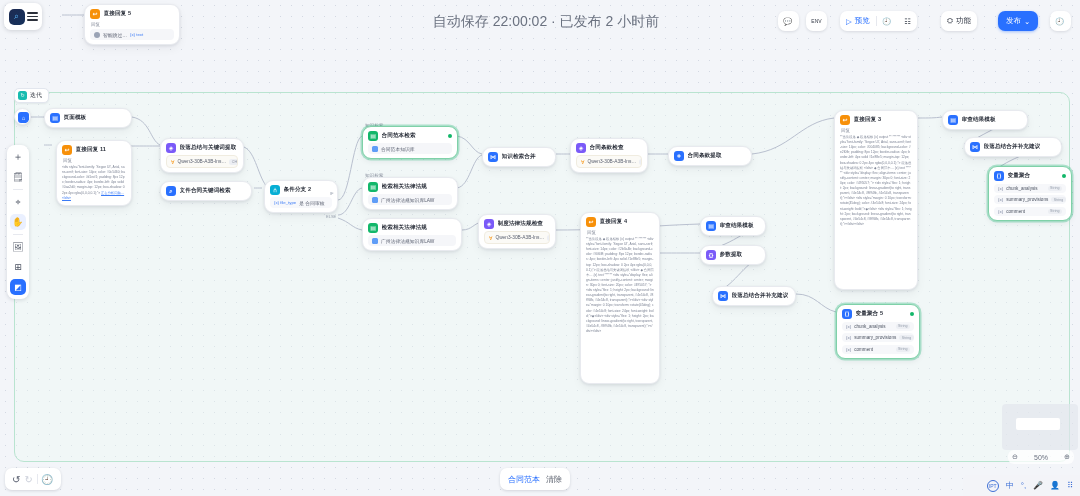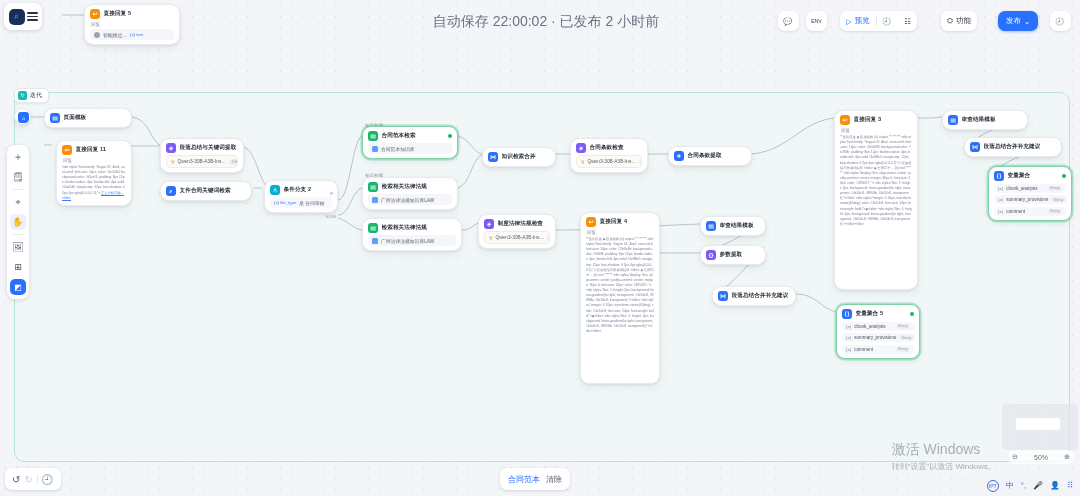--- a/index.html
+++ b/index.html
@@ -576,24 +576,20 @@
   <div id="zoom-panel">
     <div class="mini"></div>
   </div>
 
   <div id="zoomw">
     <span>⊖</span>
     <span>50%</span>
     <span>⊕</span>
   </div>
 
-  <div id="watermark">
-    <div class="w1">激活 Windows</div>
-    <div class="w2">转到"设置"以激活 Windows。</div>
-  </div>
 
   <div id="tray">
     <span class="ipt">IPT</span>
     <span class="t">中</span>
     <span class="t">°,</span>
     <span class="t">🎤</span>
     <span class="t">👤</span>
     <span class="t">⠿</span>
   </div>
 

